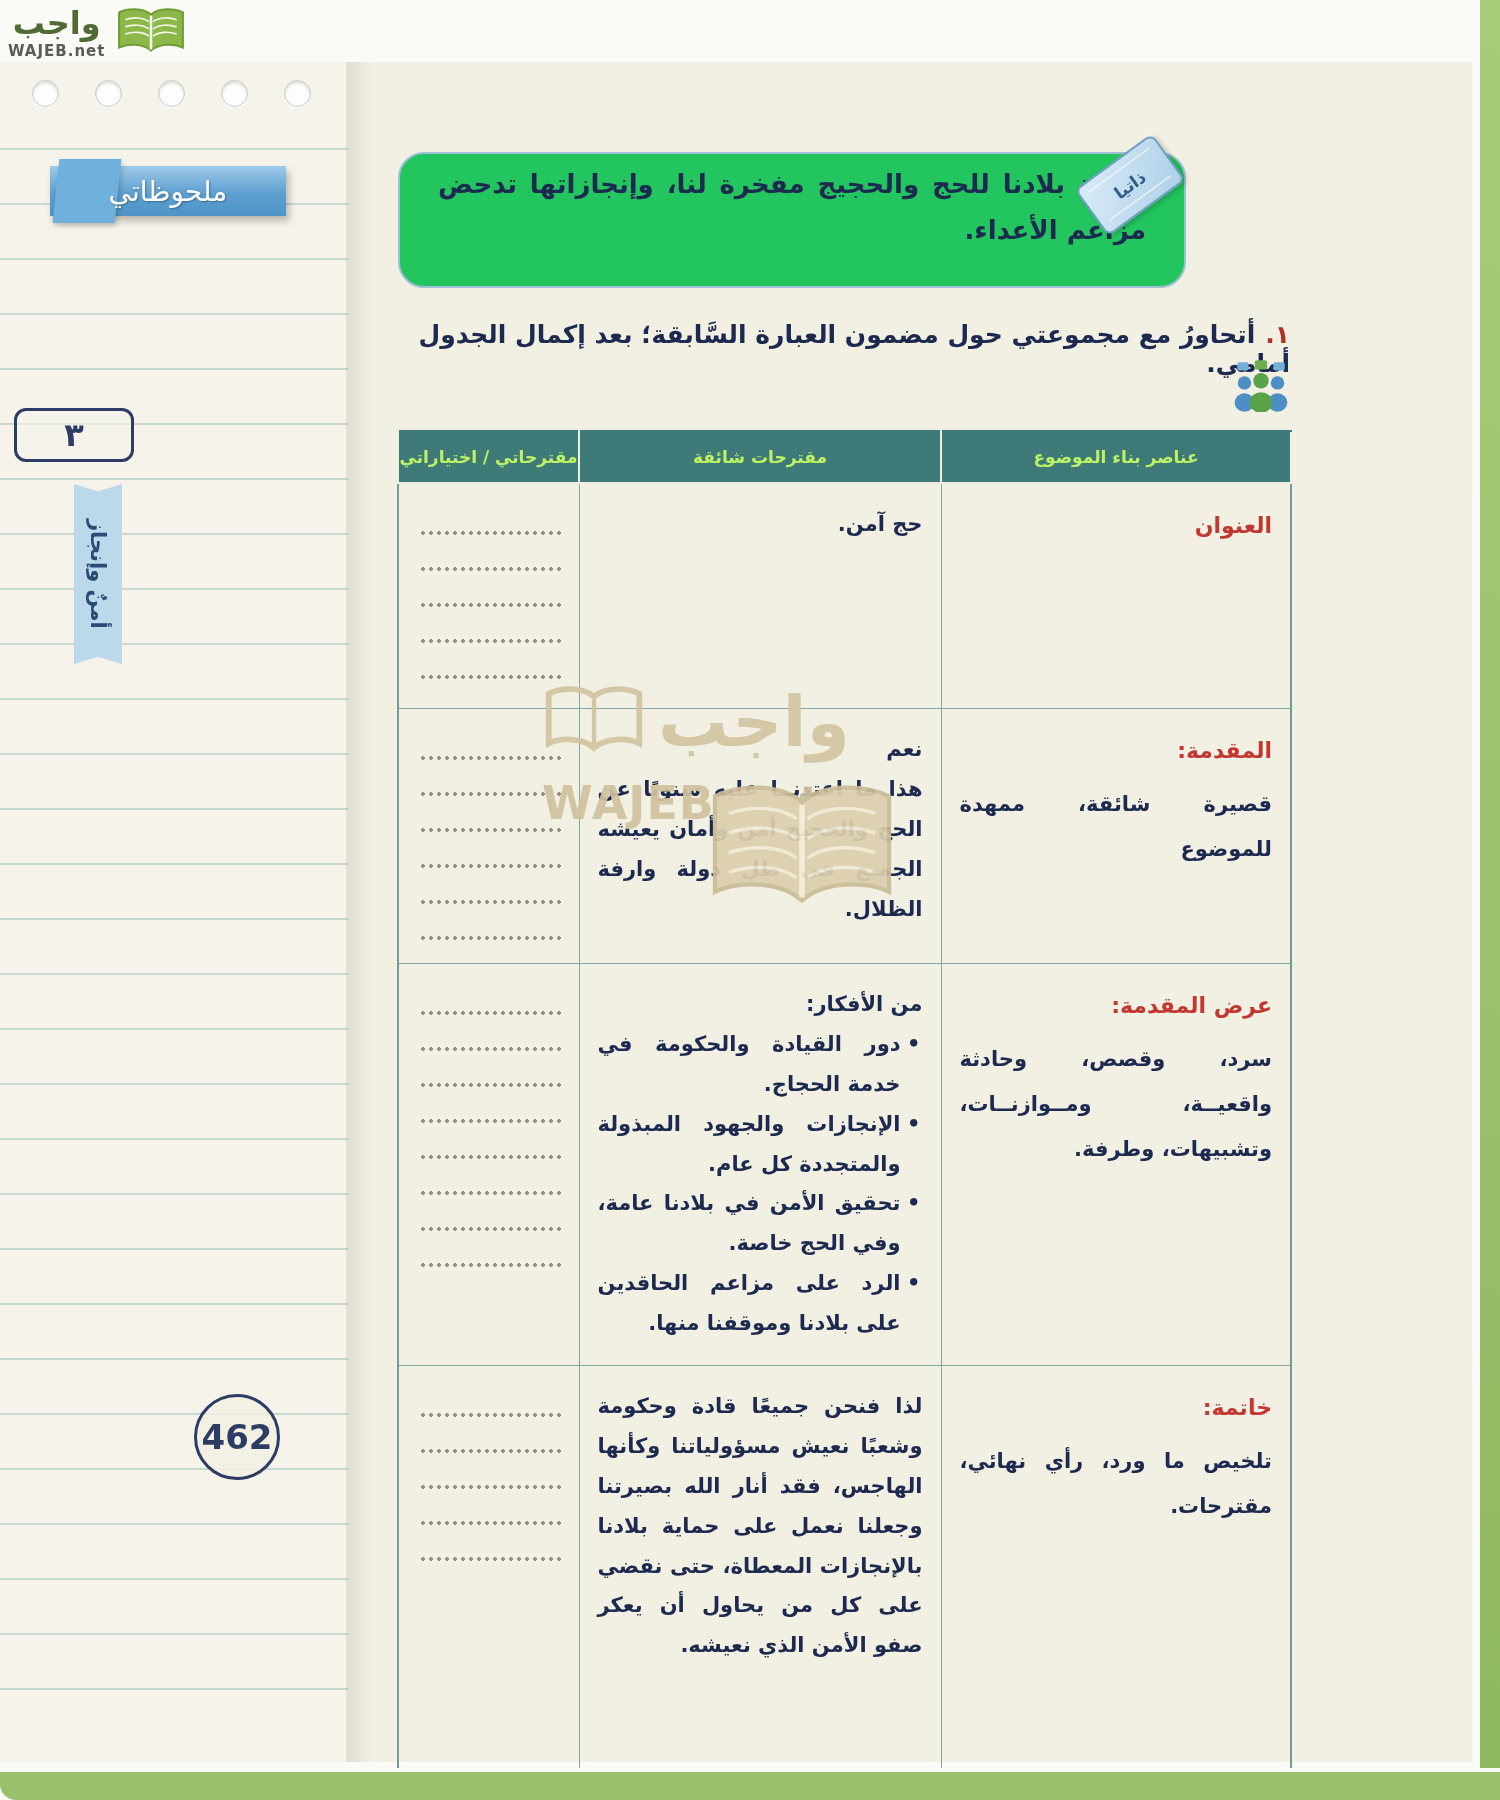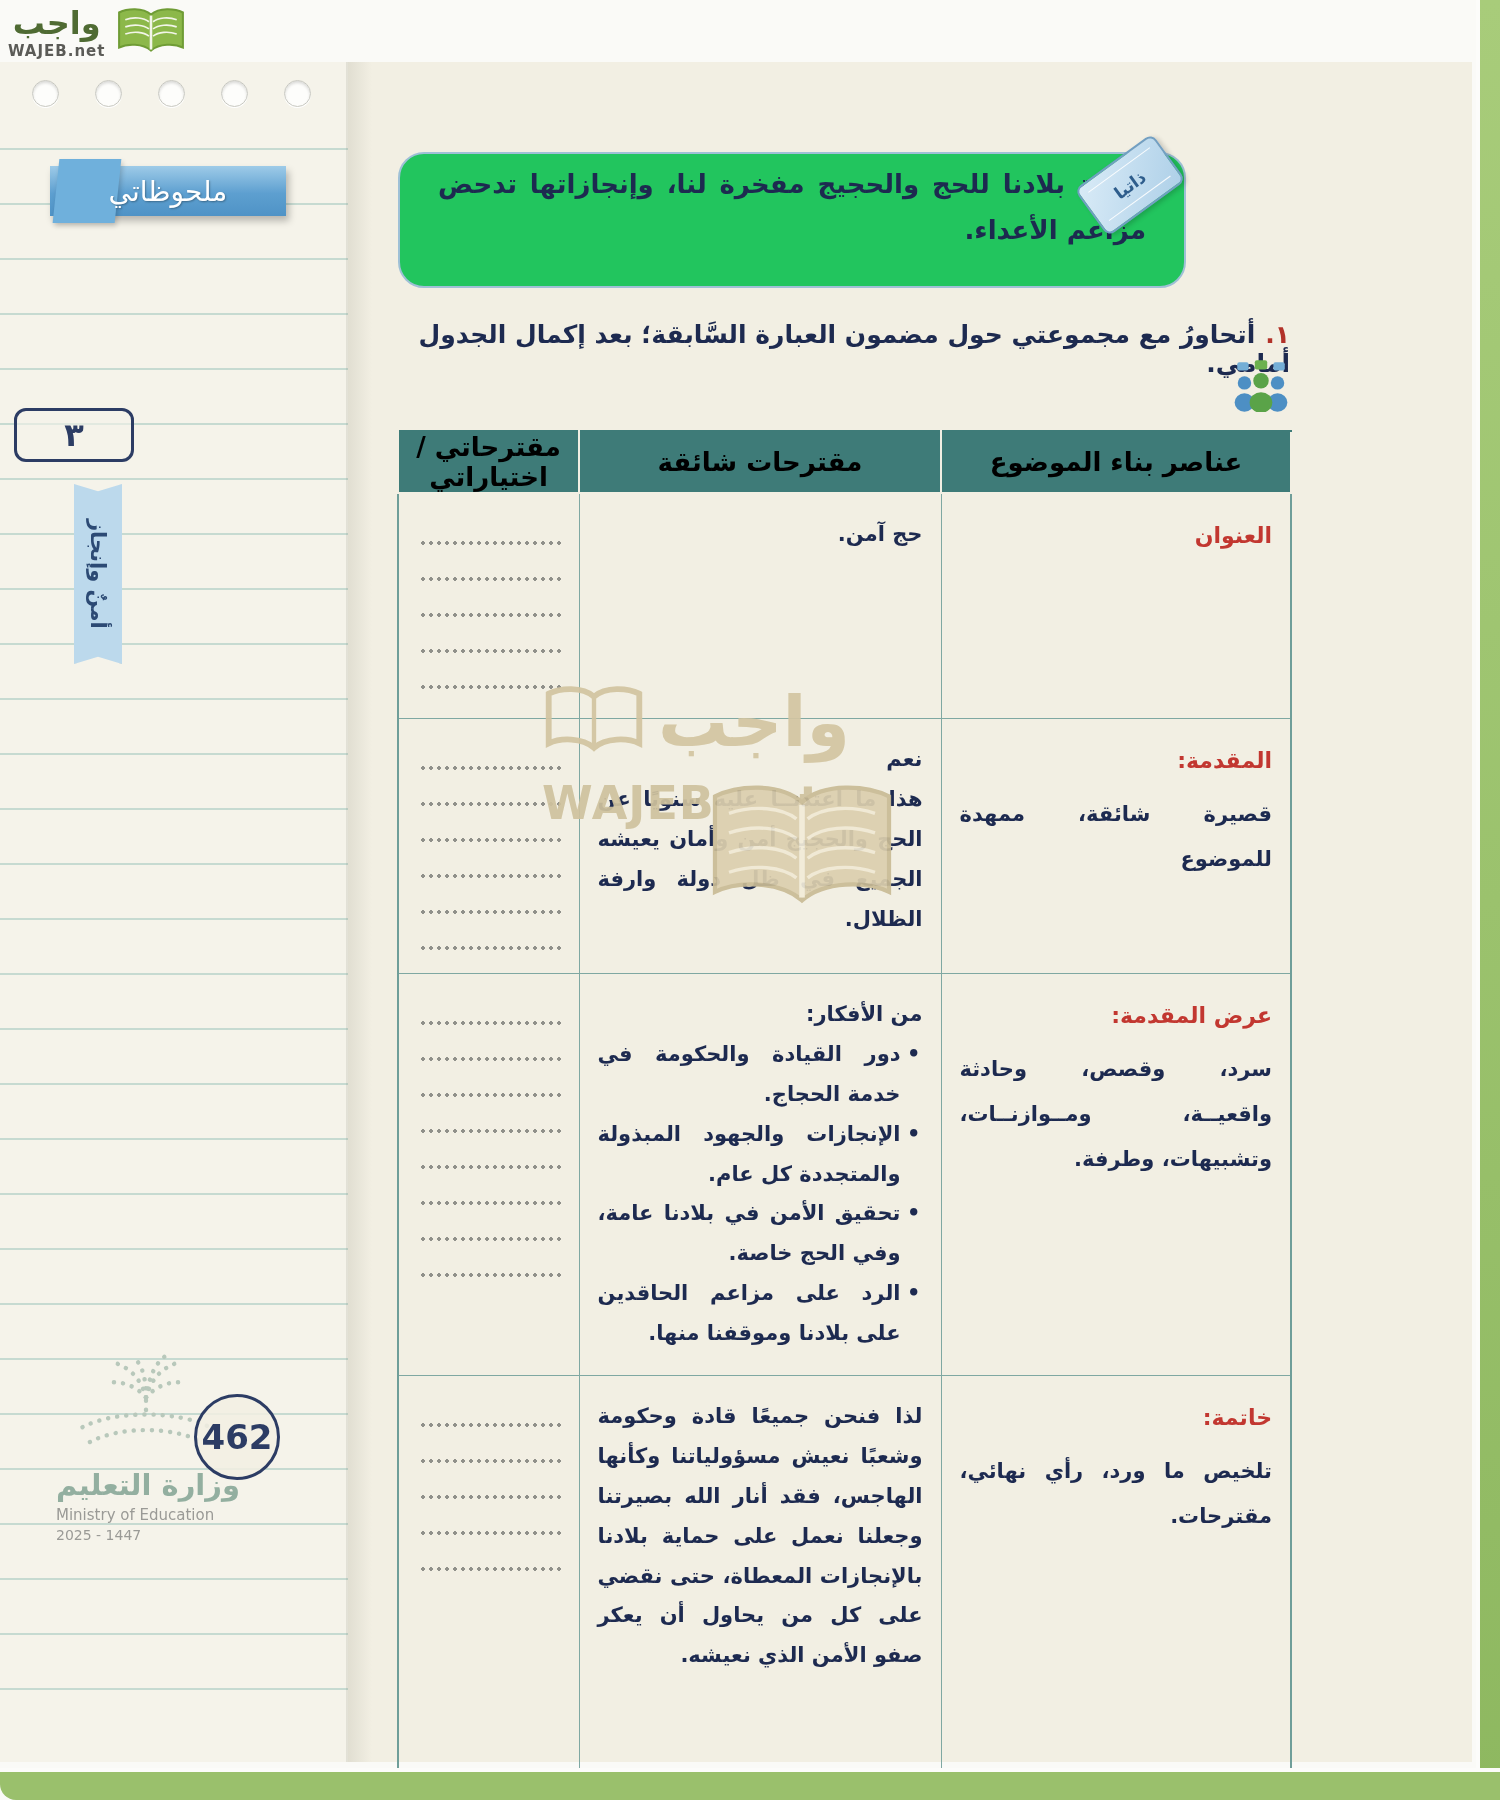--- a/index.html
+++ b/index.html
@@ -71,21 +71,21 @@
   
   .instruction { position:absolute; left:378px; top:320px; width:912px; direction:rtl; text-align:right;
     font-size:25px; font-weight:bold; color:#1d2a50; }
   .instruction .num { color:#b23229; margin-left:10px; }
 
   .group-icon { position:absolute; left:1230px; top:360px; }
 
   
   .main-table { position:absolute; left:397px; top:430px; width:893px; direction:rtl;
     border-collapse:collapse; table-layout:fixed; }
-  .main-table th { background:#3e7b78; color:#000000; font-size:26px; font-weight:bold;
+  .main-table th { background:#3e7b78; color:#bef264; font-size:17px; font-weight:bold;
     height:52px; text-align:center; border:2px solid #f2efe3; border-top-color:#3e7b78; }
   .main-table td { border:1.8px solid #7fa8a2; vertical-align:top; padding:21px 18px;
     font-size:21px; font-weight:bold; color:#1d2a50; line-height:1.9; }
   .main-table { border:2px solid #6f9e99; }
   .cell-title { color:#c23730; font-size:22px; font-weight:bold; margin-bottom:10px; }
   .cell-desc { text-align:justify; line-height:2.15; }
   .cell-para { text-align:justify; }
   .bullet { position:relative; padding-right:22px; text-align:justify; }
   .bullet::before { content:"•"; position:absolute; right:2px; top:0; }
   .dots { width:100%; background-image:radial-gradient(circle, #90908a 1.7px, transparent 2.1px);
@@ -260,39 +260,19 @@
     <span class="wm-bigbook">
       <svg width="200" height="146" viewBox="0 0 70 52">
         <path d="M35 10 C27 3 12 4 4 8 L4 42 C12 38 27 38 35 45 C43 38 58 38 66 42 L66 8 C58 4 43 3 35 10 Z" fill="#dccfae" stroke="#c9bb95" stroke-width="1.5"></path>
         <path d="M35 11 L35 44" stroke="#f2ecd9" stroke-width="2"></path>
         <path d="M9 14 C18 11 28 12 33 16 M9 21 C18 18 28 19 33 23 M9 28 C18 25 28 26 33 30 M9 35 C18 32 28 33 33 37" stroke="#f0e9d4" stroke-width="1.2" fill="none"></path>
         <path d="M37 16 C42 12 52 11 61 14 M37 23 C42 19 52 18 61 21 M37 30 C42 26 52 25 61 28 M37 37 C42 33 52 32 61 35" stroke="#f0e9d4" stroke-width="1.2" fill="none"></path>
       </svg>
     </span>
   </div>
 
-  <div class="ministry">
-    <span>
-      <svg width="180" height="108" viewBox="0 0 170 100">
-        <g stroke="#b8c8bb" stroke-width="4.2" stroke-linecap="round" stroke-dasharray="0.1 8.5" fill="none">
-          <path d="M85 42 C80 24 70 14 55 9"></path>
-          <path d="M85 42 C85 20 80 9 72 3"></path>
-          <path d="M85 42 C88 20 95 9 103 3"></path>
-          <path d="M85 42 C90 24 100 14 115 9"></path>
-          <path d="M85 42 C75 30 60 26 48 28"></path>
-          <path d="M85 42 C95 30 110 26 122 28"></path>
-          <path d="M85 45 L85 60"></path>
-          <path d="M25 70 C55 54 115 54 145 70"></path>
-          <path d="M32 84 C60 69 110 69 138 84"></path>
-        </g>
-      </svg>
-    </span>
-    <div class="ministry-ar">وزارة التعليم</div>
-    <div class="ministry-en">Ministry of Education</div>
-    <div class="ministry-years">2025 - 1447</div>
-  </div>
 
   <div class="page-badge">462</div>
 
   <div class="edge-right"></div>
   <div class="edge-bottom"></div>
 
 </div>
 
 </body></html>

